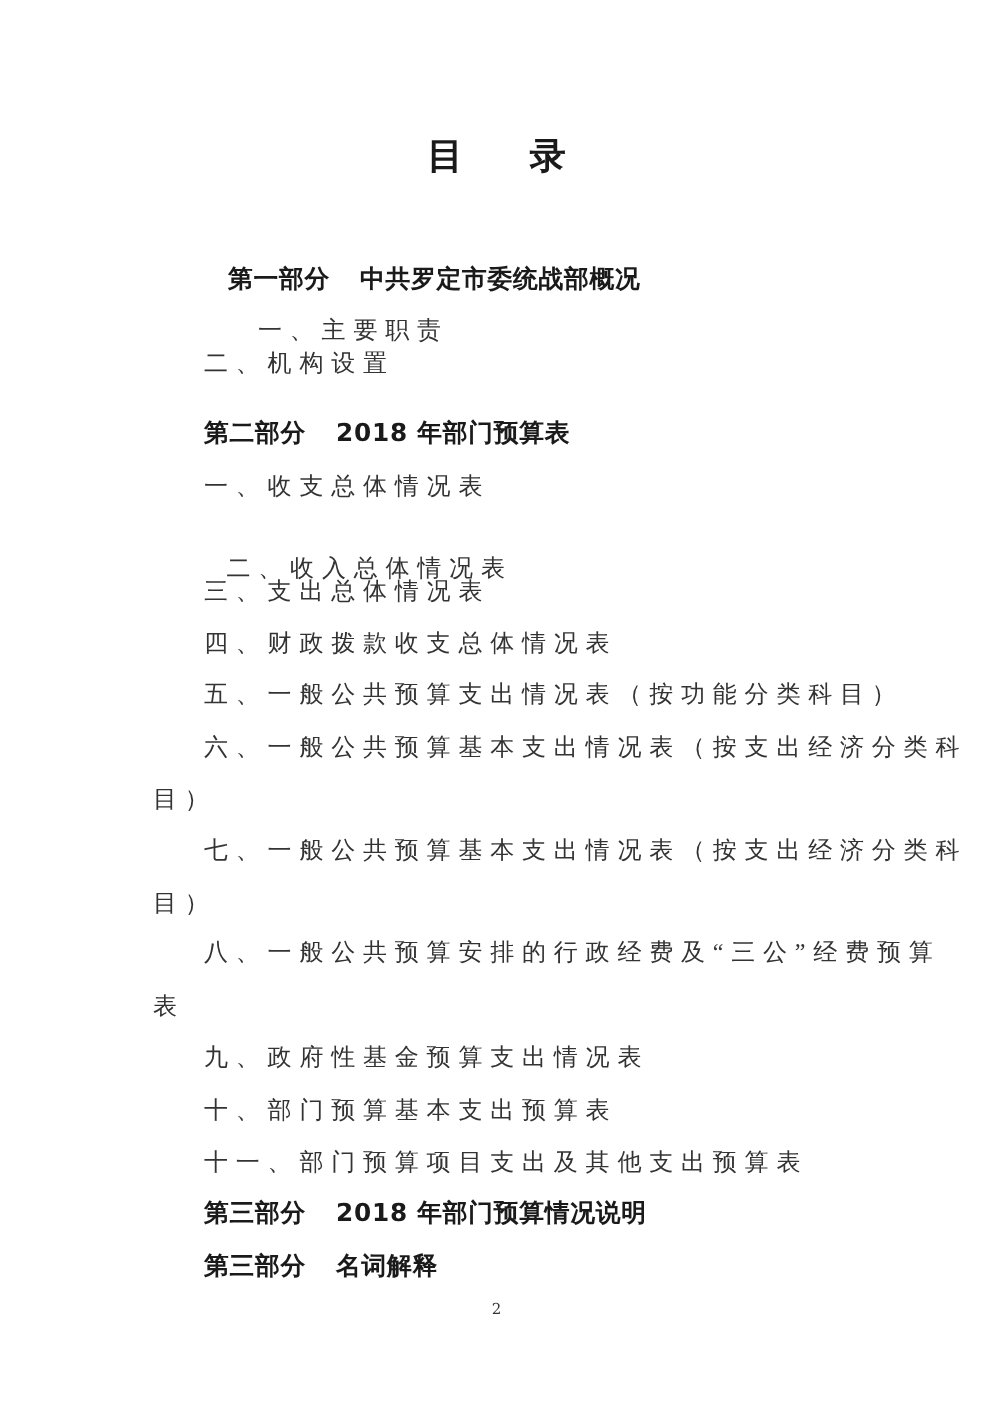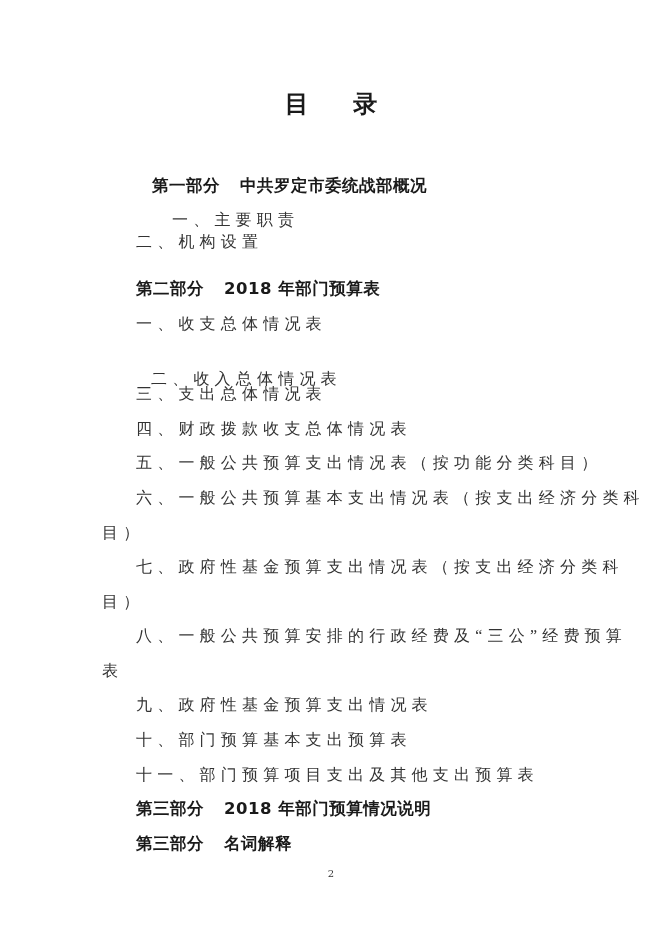--- a/index.html
+++ b/index.html
@@ -88,21 +88,21 @@
     <div class="line part" style="left:136px; top:279px;">
       <span>第二部分</span><span class="gap"></span><span>2018 年部门预算表</span>
     </div>
     <div class="line item" style="left:136px; top:314px;">一、收支总体情况表</div>
     <div class="line item" style="left:136px; top:369px;margin-left:15px;">二、收入总体情况表</div>
     <div class="line item" style="left:136px; top:384px;">三、支出总体情况表</div>
     <div class="line item" style="left:136px; top:419px;">四、财政拨款收支总体情况表</div>
     <div class="line item" style="left:136px; top:453px;">五、一般公共预算支出情况表（按功能分类科目）</div>
     <div class="line item" style="left:136px; top:488px;">六、一般公共预算基本支出情况表（按支出经济分类科</div>
     <div class="line item" style="left:102px; top:523px;">目）</div>
-    <div class="line item" style="left:136px; top:557px;">七、政府性基金预算支出情况表（按支出经济分类科</div>
+    <div class="line item" style="left:136px; top:557px;">七、一般公共预算基本支出情况表（按支出经济分类科</div>
     <div class="line item" style="left:102px; top:592px;">目）</div>
     <div class="line item" style="left:136px; top:626px;font-family:Liberation Serif, serif;">八、一般公共预算安排的行政经费及“三公”经费预算</div>
     <div class="line item" style="left:102px; top:661px;">表</div>
     <div class="line item" style="left:136px; top:696px;font-family:Liberation Mono, monospace;">九、政府性基金预算支出情况表</div>
     <div class="line item" style="left:136px; top:730px;">十、部门预算基本支出预算表</div>
     <div class="line item" style="left:136px; top:765px;">十一、部门预算项目支出及其他支出预算表</div>
 
     <div class="line part" style="left:136px; top:799px;">
       <span>第三部分</span><span class="gap"></span><span>2018 年部门预算情况说明</span>
     </div>

